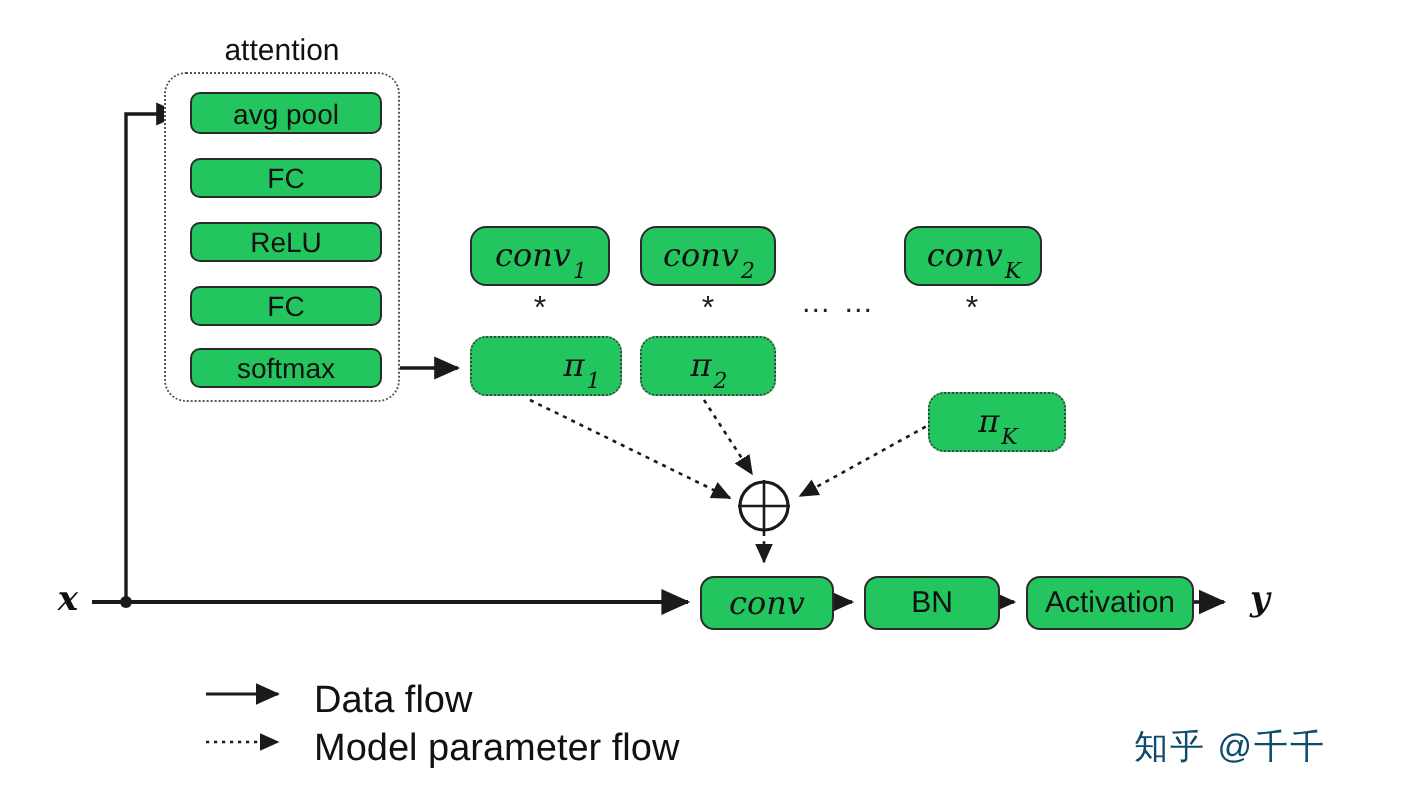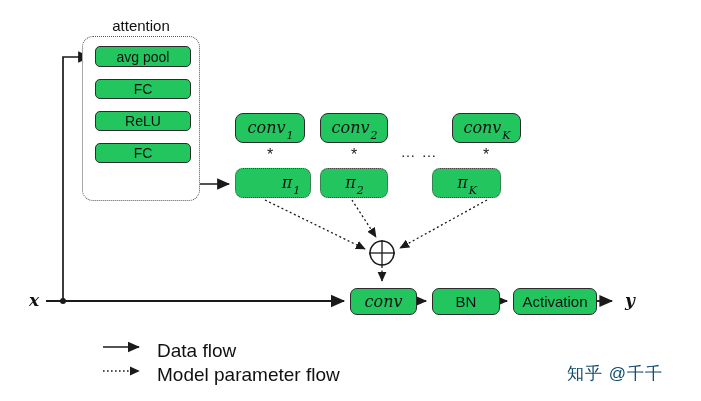--- a/index.html
+++ b/index.html
@@ -72,20 +72,21 @@
     <line x1="103" y1="347" x2="139" y2="347" stroke="#1a1a1a" stroke-width="1.6" marker-end="url(#ah)"></line>
     <line x1="103" y1="371" x2="139" y2="371" stroke="#1a1a1a" stroke-width="1.3" stroke-dasharray="1.6 2.4" marker-end="url(#ah)"></line>
   </svg>
 
   <div class="lbl title">attention</div>
   <div class="attn-outer"></div>
   <div class="box abox" style="top:46px;height:21px;">avg pool</div>
   <div class="box abox" style="top:79px;">FC</div>
   <div class="box abox" style="top:111px;">ReLU</div>
   <div class="box abox" style="top:143px;">FC</div>
+  <div class="box abox" style="top:174px;">softmax</div>
 
   <div class="box cbox" style="left:235px;width:70px;">
     <span class="math"><span>conv</span><sub>1</sub></span>
   </div>
   <div class="box cbox" style="left:320px;width:68px;">
     <span class="math"><span>conv</span><sub>2</sub></span>
   </div>
   <div class="box cbox" style="left:452px;width:69px;">
     <span class="math"><span>conv</span><sub>K</sub></span>
   </div>
@@ -94,21 +95,21 @@
   <div class="lbl star" style="left:344px;">*</div>
   <div class="lbl star" style="left:476px;">*</div>
   <div class="lbl dots">… …</div>
 
   <div class="box pbox" style="left:235px;width:76px;padding-left:35px;">
     <span class="math"><span>π</span><sub>1</sub></span>
   </div>
   <div class="box pbox" style="left:320px;width:68px;">
     <span class="math"><span>π</span><sub>2</sub></span>
   </div>
-  <div class="box pbox" style="left:432px;width:69px;">
+  <div class="box pbox" style="left:464px;width:69px;margin-top:28px;">
     <span class="math"><span>π</span><sub>K</sub></span>
   </div>
 
   <div class="lbl io" style="left:20px;top:292px;width:28px;">x</div>
   <div class="box bbox" style="left:350px;width:67px;">
     <span class="math">conv</span>
   </div>
   <div class="box bbox" style="left:513px;width:84px;">Activation</div>
   <div class="box bbox" style="left:432px;width:68px;">BN</div>
   <div class="lbl io" style="left:616px;top:292px;width:28px;">y</div>

